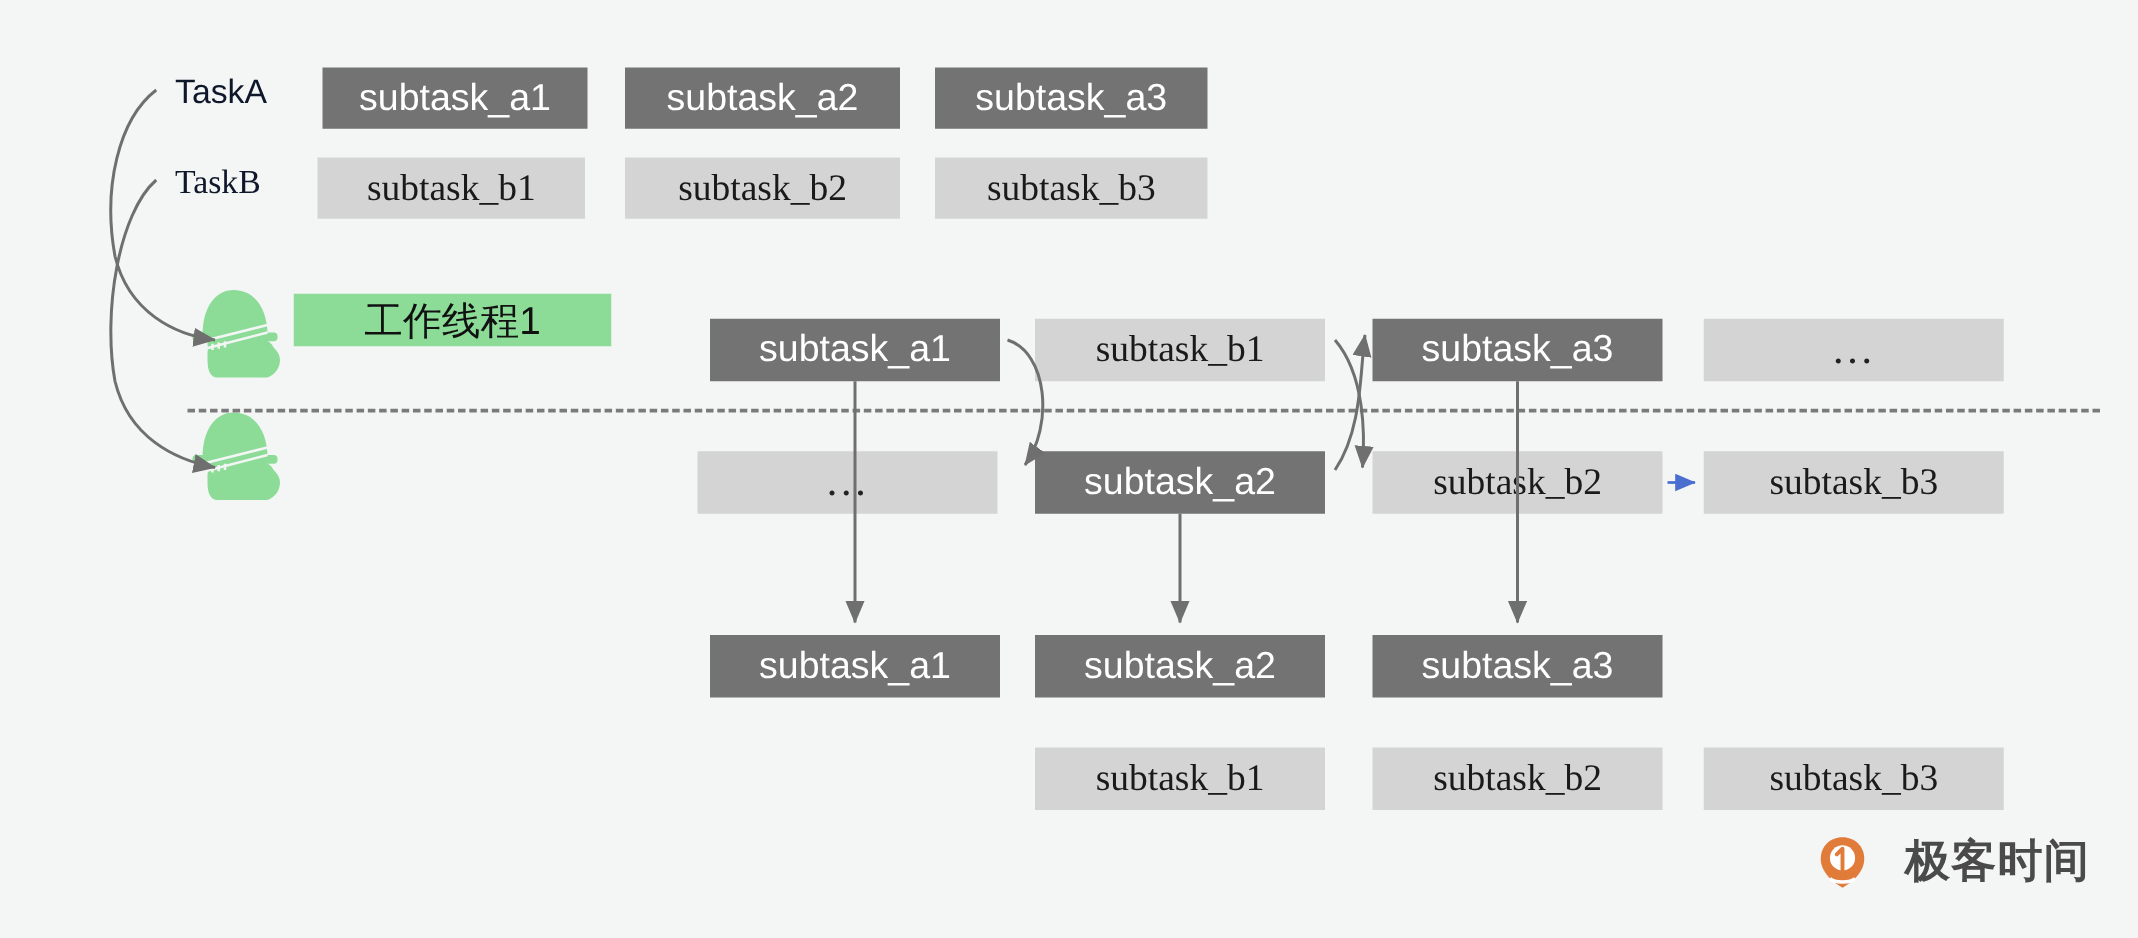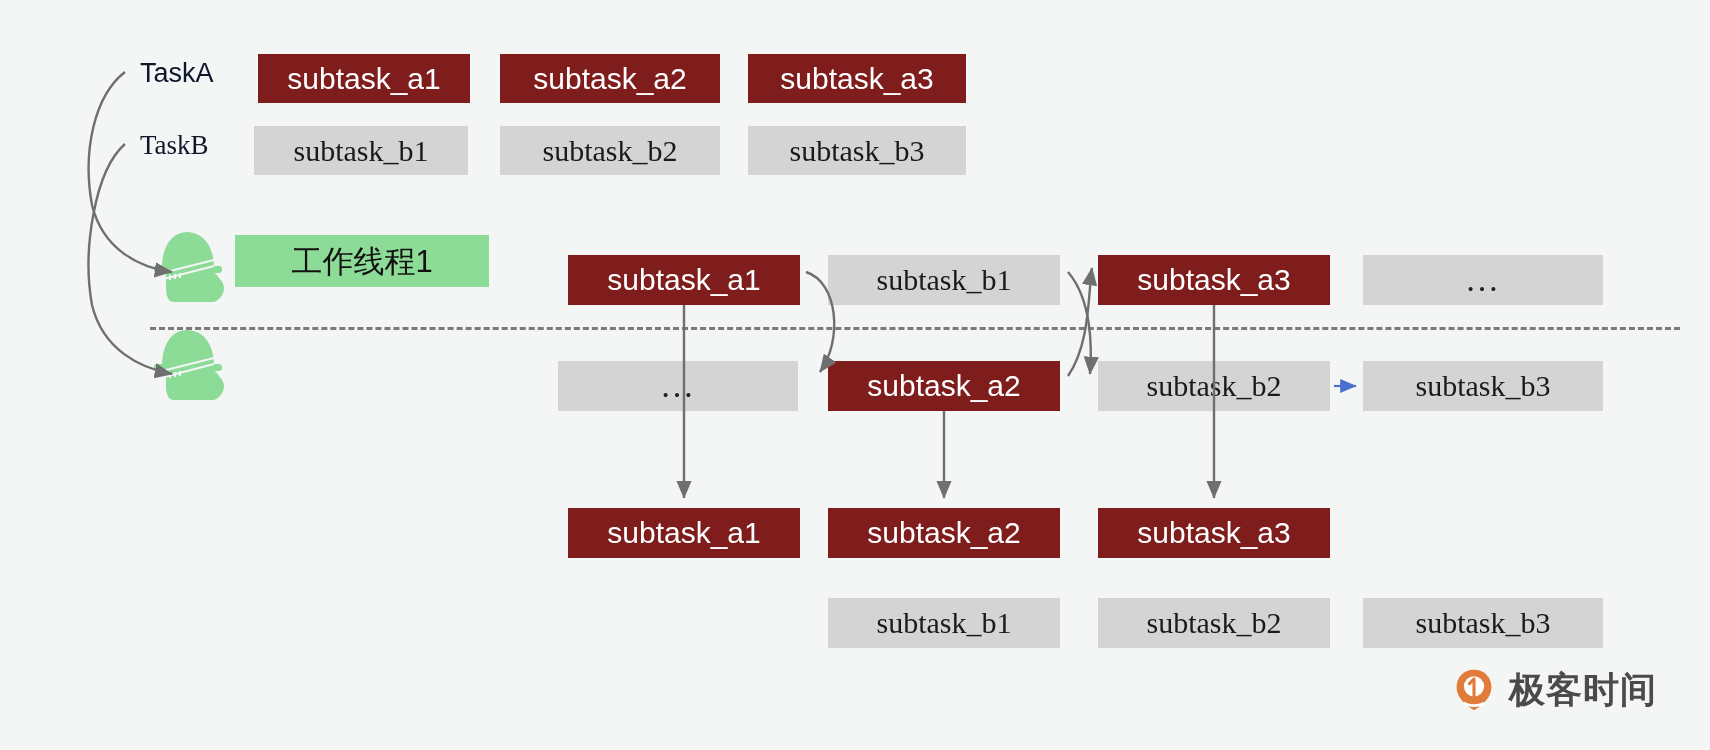--- a/index.html
+++ b/index.html
@@ -16,21 +16,21 @@
   
   .box{
     position:absolute;
     display:flex;align-items:center;justify-content:center;
     font-size:30px;
     line-height:1;
     white-space:nowrap;
     box-sizing:border-box;
     letter-spacing:0px;
   }
-  .box.teal{background:#7f1d1d;color:#ffffff;}
+  .box.teal{background:#737373;color:#ffffff;}
   .box.gray{background:#d4d4d4;color:#1a1a1a;font-family:Liberation Serif, serif;}
   .box.green{background:#8cdc98;color:#111111;font-size:31px;}
   .box.ellipsis{font-size:34px;letter-spacing:2px;color:#222;}
 
   .tasklabel{
     position:absolute;
     font-size:27px;
     color:#0f172a;
     white-space:nowrap;
     line-height:1;
@@ -42,21 +42,21 @@
     height:0;
   }
 
   svg.ovl{position:absolute;left:0;top:0;width:1710px;height:750px;overflow:visible;pointer-events:none;}
 
   .worker{position:absolute;}
 
   
   #logo{
     position:absolute;
-    display:flex;align-items:center;gap:13px;
+    display:flex;align-items:center;gap:28px;
   }
   #logo .mark{width:44px;height:44px;}
   #logo .wordmark{
     font-size:36px;font-weight:bold;color:#4a4a4a;
     font-family:"DejaVu Sans","Liberation Sans",sans-serif;
     letter-spacing:1px;line-height:1;
   }
 </style>
 </head>
 <body>
@@ -111,21 +111,21 @@
       </g>
       <g fill="#f4f6f5">
         <rect x="16" y="54" width="2" height="5"></rect>
         <rect x="21" y="53" width="2" height="5"></rect>
         <rect x="26" y="52" width="2" height="5"></rect>
         <rect x="31" y="51" width="2" height="5"></rect>
       </g>
     </svg>
   </div>
 
-  <div class="box green" style="left:235px;top:235px;width:254px;height:52px;">工作线程1</div>
+  <div class="box green" style="left:235px;top:235px;width:254px;height:42px;">工作线程1</div>
 
   <div class="divider" style="left:150px;top:327px;width:1530px;"></div>
 
   <div class="box teal" style="left:568px;top:255px;width:232px;height:50px;">subtask_a1</div>
   <div class="box gray" style="left:828px;top:255px;width:232px;height:50px;">subtask_b1</div>
   <div class="box teal" style="left:1098px;top:255px;width:232px;height:50px;">subtask_a3</div>
   <div class="box gray ellipsis" style="left:1363px;top:255px;width:240px;height:50px;">…</div>
 
   <div class="box gray ellipsis" style="left:558px;top:361px;width:240px;height:50px;">…</div>
   <div class="box teal" style="left:828px;top:361px;width:232px;height:50px;">subtask_a2</div>

